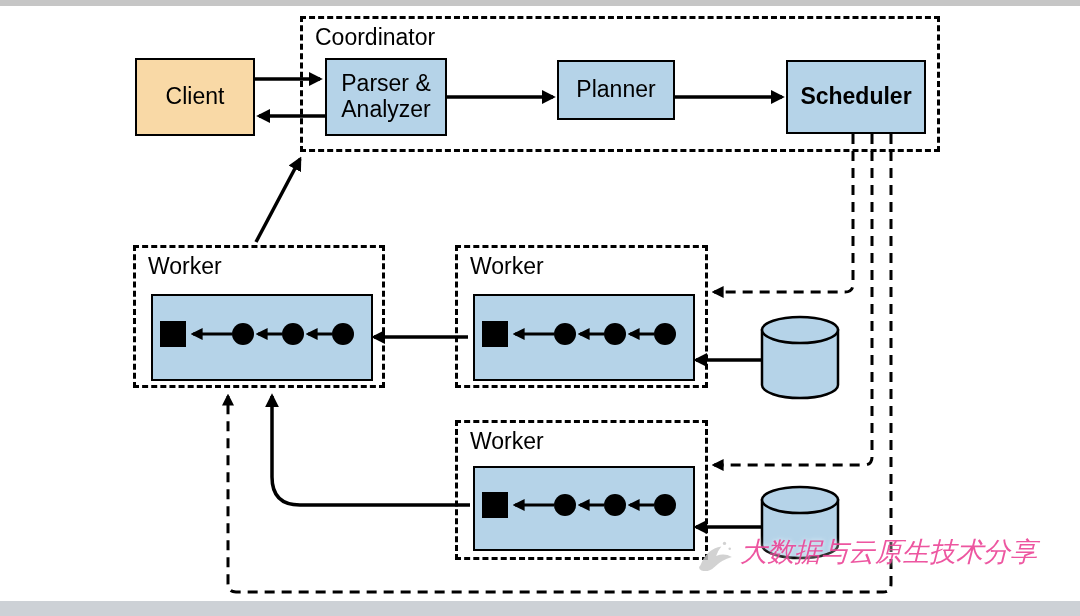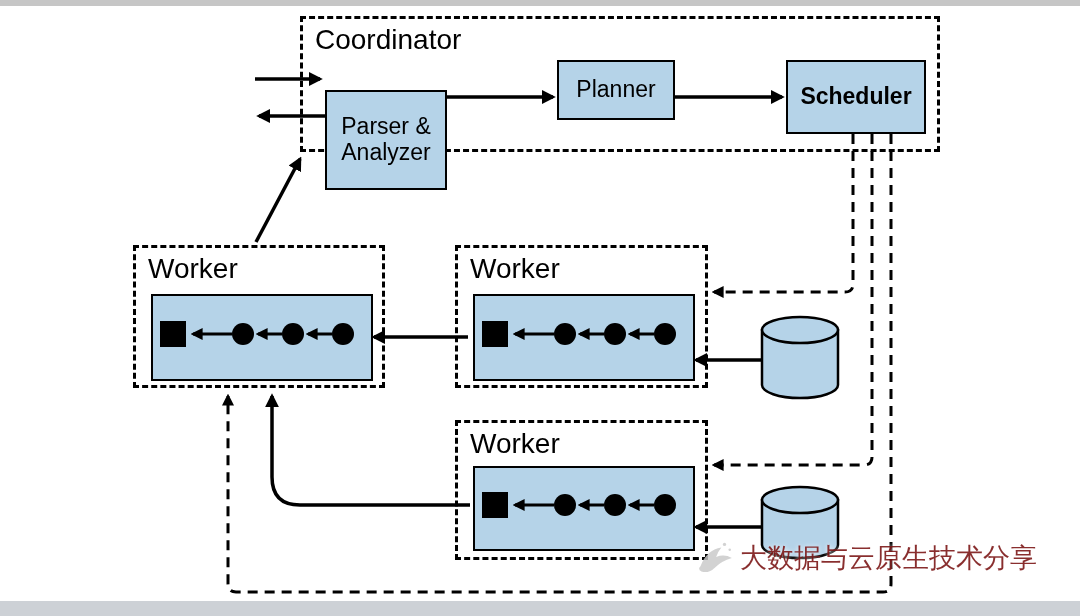--- a/index.html
+++ b/index.html
@@ -6,70 +6,71 @@
   .canvas{
     position:relative;width:1080px;height:616px;background:#ffffff;
     font-family:"Liberation Sans",sans-serif;overflow:hidden;color:#000;
   }
   .strip{position:absolute;left:0;width:100%;}
   .strip.top{top:0;height:6px;background:#c6c6c6;}
   .strip.bottom{bottom:0;height:15px;background:#cdd1d6;}
 
   .dashed-box{position:absolute;border:3px dashed #000;box-sizing:border-box;}
   .group-label{
-    position:absolute;top:5px;left:12px;font-size:28px;font-weight:500;
+    position:absolute;top:5px;left:12px;font-size:23px;font-weight:500;
     color:#000;white-space:nowrap;
   }
   .node{
     position:absolute;box-sizing:border-box;border:2.5px solid #000;
     display:flex;align-items:center;justify-content:center;text-align:center;
     font-size:23px;font-weight:500;line-height:1.12;
   }
   .node.blue{background:#b5d3e8;}
   .node.tan{background:#f9d9a6;}
   .inner-box{
     position:absolute;box-sizing:border-box;border:2.5px solid #000;background:#b5d3e8;
   }
 
   
   #coordinator{left:300px;top:16px;width:640px;height:136px;}
   #client{left:135px;top:58px;width:120px;height:78px;}
-  #parser{left:325px;top:58px;width:122px;height:100px;padding:16px 6px;margin-top:32px;}
+  #parser{left:325px;top:58px;width:122px;height:78px;padding:16px 6px;}
   #planner{left:557px;top:60px;width:118px;height:60px;}
   #scheduler{left:786px;top:60px;width:140px;height:74px;font-weight:bold;}
 
   
   #worker1{left:133px;top:245px;width:252px;height:143px;}
   #worker2{left:455px;top:245px;width:253px;height:143px;}
   #worker3{left:455px;top:420px;width:253px;height:140px;}
   #worker1 .inner-box,#worker2 .inner-box{left:15px;top:46px;width:222px;height:87px;}
   #worker3 .inner-box{left:15px;top:43px;width:222px;height:85px;}
 
   .overlay{position:absolute;left:0;top:0;pointer-events:none;}
 
   .watermark{
     position:absolute;left:690px;top:534px;height:48px;
-    display:flex;align-items:center;gap:4px;
-    color:#7f1d1d;opacity:0.92;font-size:27px;font-weight:500;
+    display:flex;gap:4px;
+    color:#ec4899;opacity:0.92;font-size:27px;font-weight:500;
     text-shadow:0 0 4px rgba(255,255,255,0.9);
-    font-family:"DejaVu Sans","Liberation Sans",sans-serif;white-space:nowrap;
+    font-family:"DejaVu Sans","Liberation Sans",sans-serif;white-space:nowrap;font-style:italic;
   }
 </style>
 </head>
 <body>
 
 <div class="canvas">
 
   <div class="strip top"></div>
   <div class="strip bottom"></div>
 
   <div class="dashed-box" id="coordinator">
     <div class="group-label">Coordinator</div>
   </div>
 
+  <div class="node tan" id="client">Client</div>
   <div class="node blue" id="parser">Parser &amp; Analyzer</div>
   <div class="node blue" id="planner">Planner</div>
   <div class="node blue" id="scheduler">Scheduler</div>
 
   <div class="dashed-box" id="worker1">
     <div class="group-label">Worker</div>
     <div class="inner-box"></div>
   </div>
   <div class="dashed-box" id="worker2">
     <div class="group-label">Worker</div>

